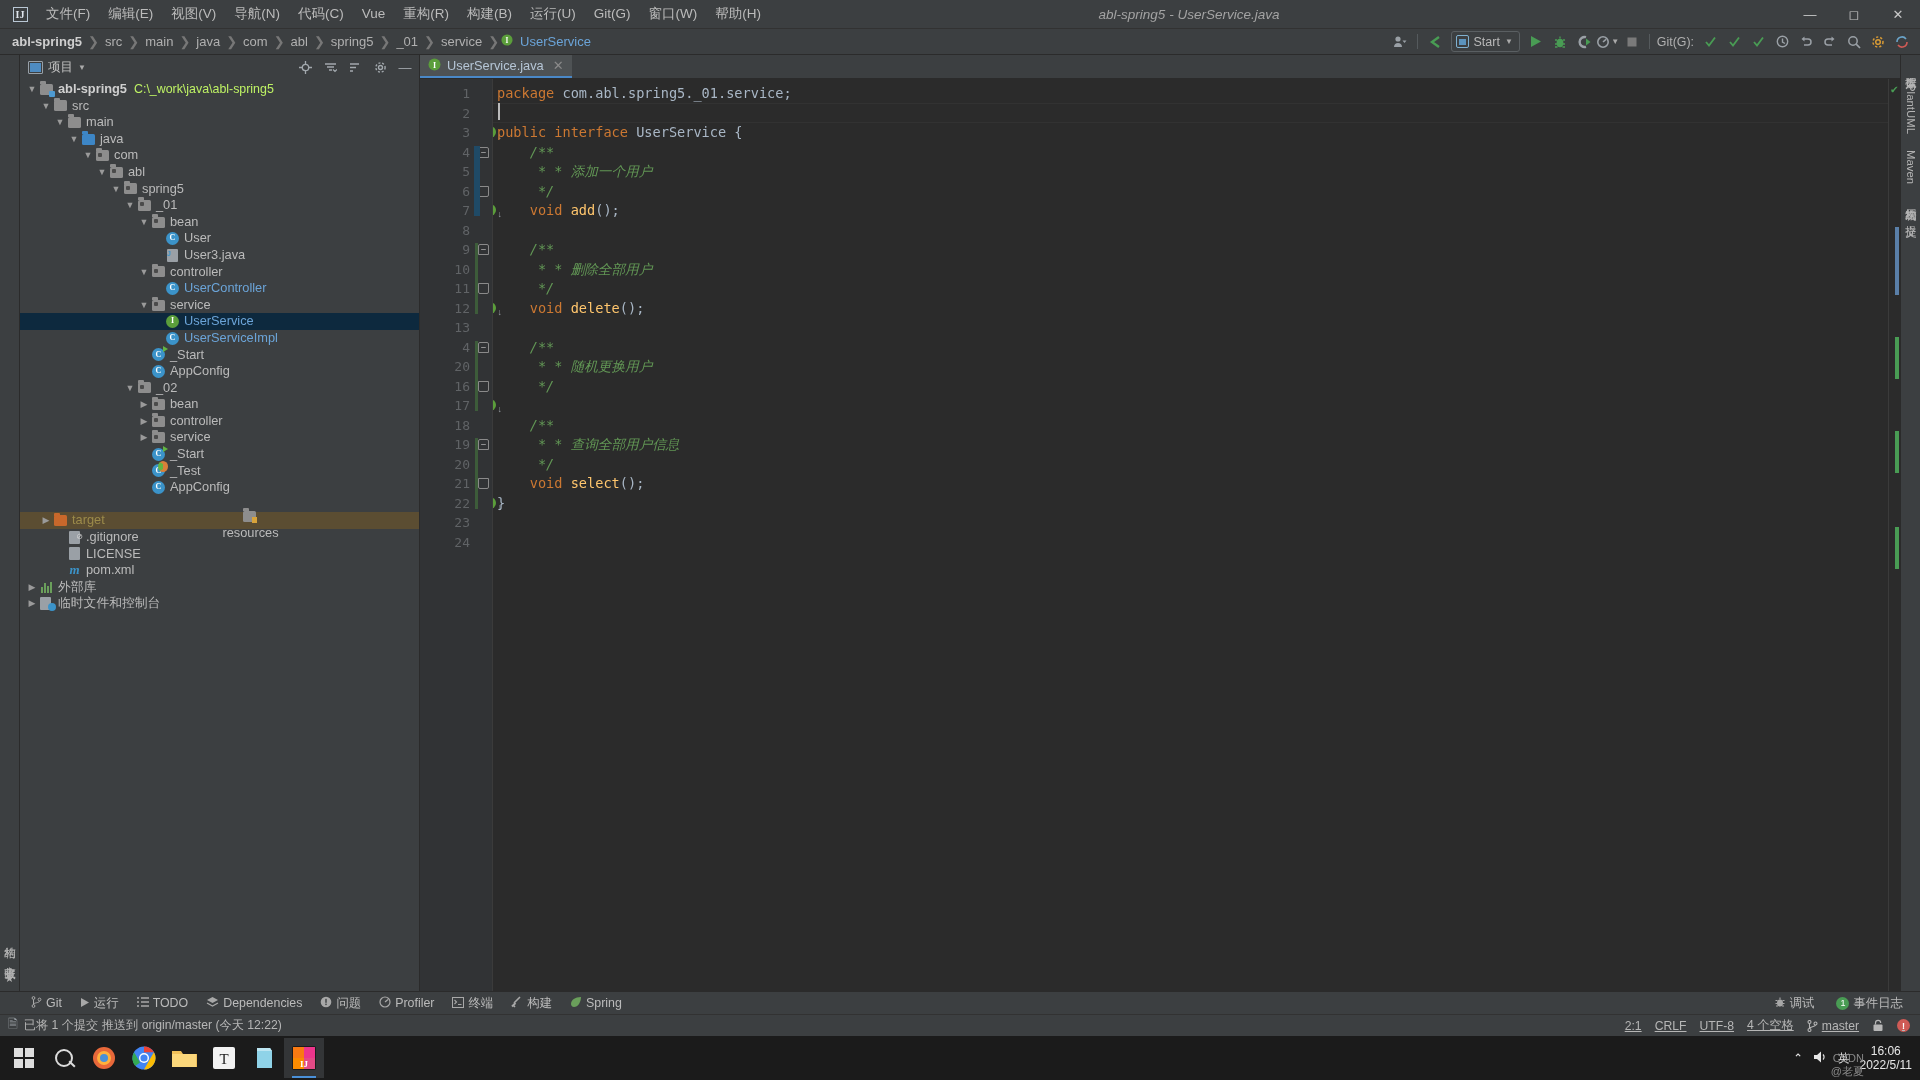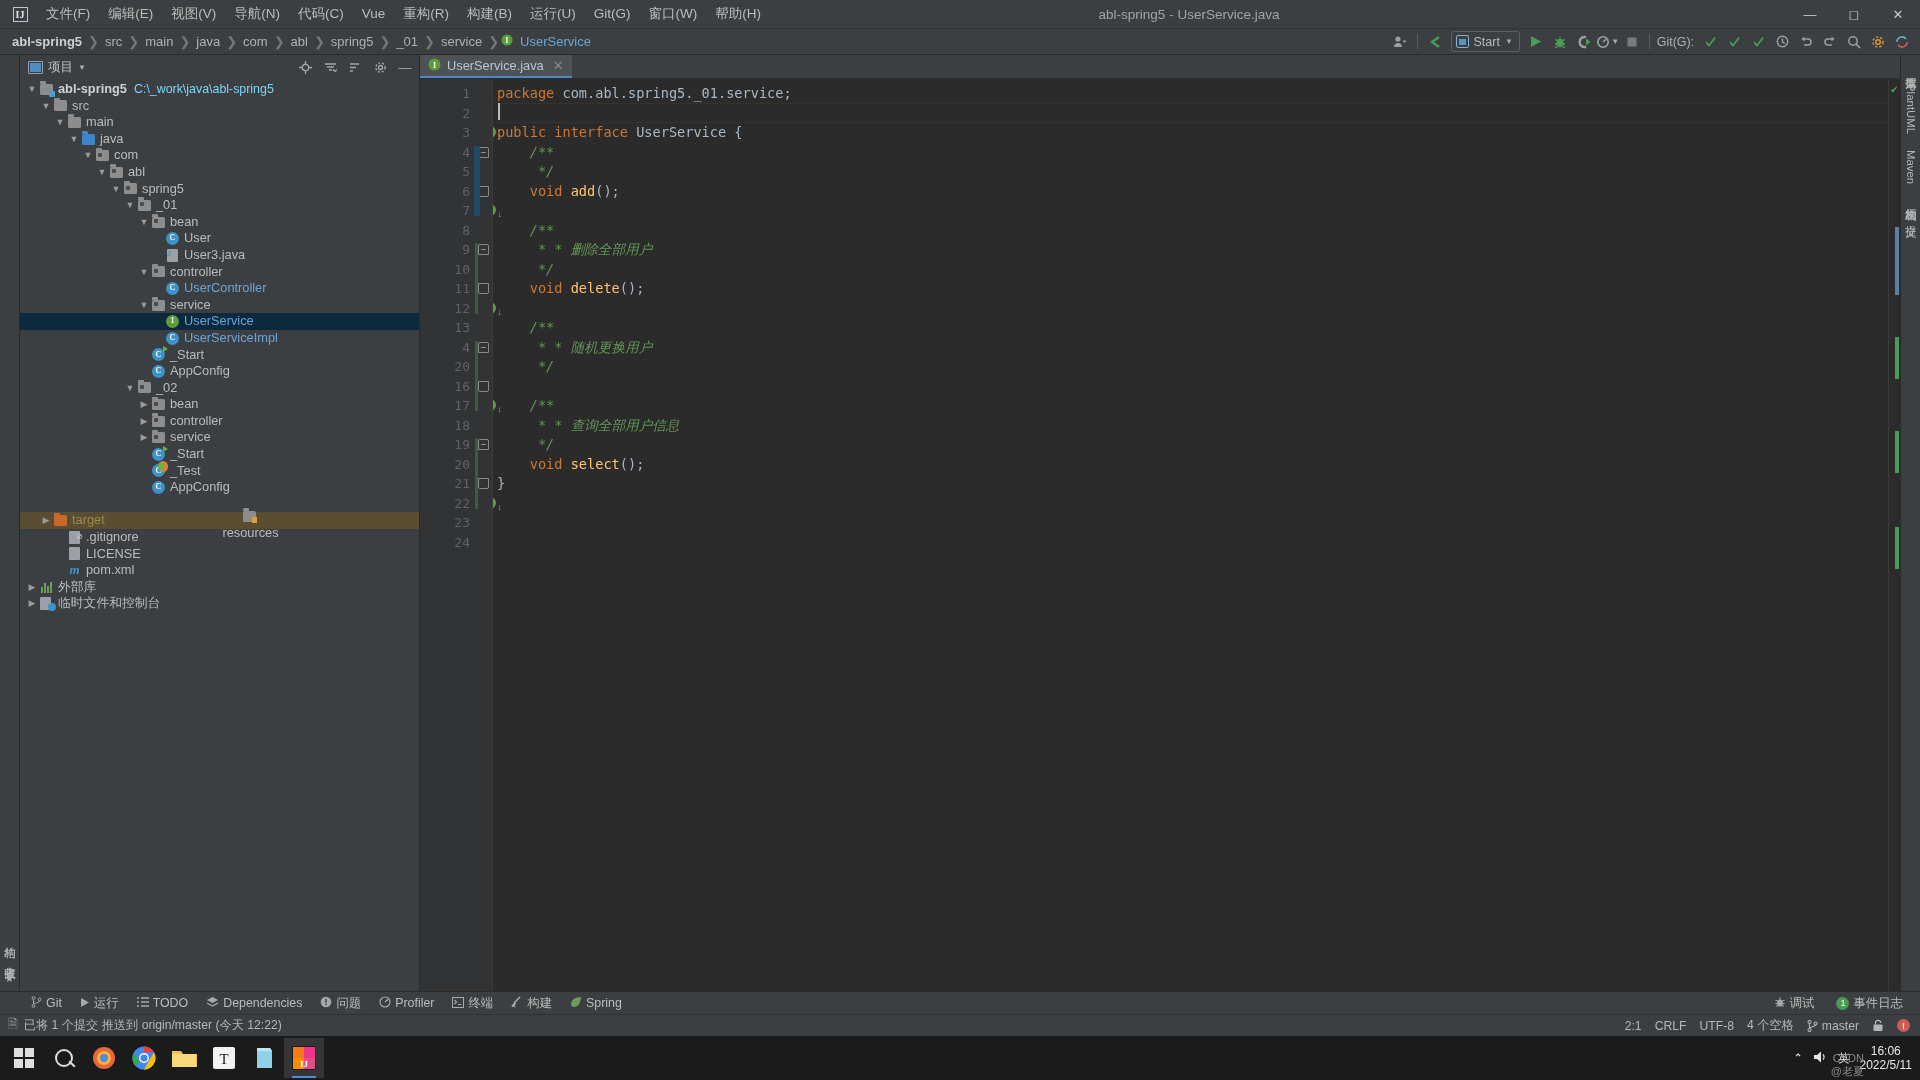--- a/index.html
+++ b/index.html
@@ -37,20 +37,21 @@
     font-family: "Liberation Serif", serif;
   }
   .menu { display: flex; align-items: center; height: 100%; }
   .menu-item {
     padding: 2px 9px; height: 22px; line-height: 18px;
     color: #bbbbbb; font-size: 13.5px; white-space: nowrap;
   }
   .win-title {
     flex: 1; text-align: center; color: #a3a3a3; font-size: 13.5px;
     padding-right: 180px;
+    font-style: italic;
   }
   .win-ctrl { display: flex; align-items: center; height: 100%; }
   .win-btn {
     width: 44px; height: 28px; display: flex; align-items: center; justify-content: center;
     color: #c8c8c8; font-size: 13px;
   }
 
   
   .navbar {
     height: 26px; flex: 0 0 26px;
@@ -113,21 +114,21 @@
   }
   .row.sel { background: #0d293e; }
   .row.targetrow { background: #5b4d32; }
   .arrow {
     width: 12px; text-align: center; color: #9a9a9a; font-size: 9px; flex: 0 0 12px;
   }
   .arrow.none { visibility: hidden; }
   .ico { width: 17px; flex: 0 0 17px; display: flex; align-items: center; justify-content: center; margin-right: 3px; }
   .lbl { font-size: 12.8px; }
   .lbl.bold { font-weight: bold; color: #d0d0d0; }
-  .path-hint { color: #7dd3fc; font-size: 12.4px; margin-left: 7px; }
+  .path-hint { color: #bef264; font-size: 12.4px; margin-left: 7px; }
   .lbl.blue { color: #6ba4d8; }
   .lbl.orange { color: #9c8b4a; }
 
   
   .fo { width: 13px; height: 11px; background: #8d8d8d; border-radius: 1.5px 1.5px 1.5px 1.5px; position: relative; }
   .fo:before { content:""; position:absolute; top:-2.5px; left:0; width:6px; height:3px; background:#8d8d8d; border-radius:1px 1px 0 0; }
   .fo.blue { background: #3d86c6; } .fo.blue:before { background:#3d86c6; }
   .fo.orange { background: #c9682b; } .fo.orange:before { background:#c9682b; }
   .fo.pkg:after { content:""; position:absolute; left:2px; top:2.5px; width:4px; height:4px; background:#4b4b4b; border-radius:1px;}
   .fo.res:after { content:""; position:absolute; right:-1px; bottom:-1px; width:5px; height:6px; background:#d8a33a;}
@@ -230,21 +231,21 @@
   .badge-num {
     width: 13px; height: 13px; border-radius: 50%; background: #499c54; color: #fff;
     font-size: 9px; display: flex; align-items: center; justify-content: center;
   }
 
   
   .statusbar {
     height: 22px; flex: 0 0 22px; background: #3c3f41; display: flex; align-items: center;
     font-size: 12.2px; color: #b6b6b6; padding-left: 8px; border-top: 1px solid #323232;
   }
-  .statusbar .right { margin-left: auto; display: flex; align-items: center; gap: 13px; padding-right: 10px; }
+  .statusbar .right { margin-left: auto; display: flex; align-items: center; gap: 13px; padding-right: 10px; text-decoration: underline; }
   .st-i { display: flex; align-items: center; gap: 4px; }
   .err-dot { width: 13px; height: 13px; border-radius: 50%; background: #cf5b56; color:#fff; font-size:9px;
     display:flex; align-items:center; justify-content:center; font-weight:bold;}
 
   
   .taskbar {
     height: 44px; flex: 0 0 44px; background: #1b1b1b; display: flex; align-items: center;
     padding-left: 4px; position: relative;
   }
   .tb-item { width: 40px; height: 40px; display: flex; align-items: center; justify-content: center; position: relative; }
@@ -775,20 +776,21 @@
             <div class="foldbar" style="top: 261.5px; height: 70.5px;"></div>
             <div class="foldbar" style="top: 359px; height: 70.5px;"></div>
           </div>
         <div class="code" id="code">
           <div class="curline"></div>
           <div class="caret-bar"></div>
         <div class="cline"><span class="kw">package </span><span class="txt">com.abl.spring5._01.service;</span></div>
             <div class="cline">&nbsp;</div>
             <div class="cline"><span class="kw">public interface </span><span class="txt">UserService {</span></div>
             <div class="cline"><span class="cmt">    /**</span></div>
+            <div class="cline"><span class="cmt">     * * 添加一个用户</span></div>
             <div class="cline"><span class="cmt">     */</span></div>
             <div class="cline"><span class="kw">    void </span><span class="fn">add</span><span class="txt">();</span></div>
             <div class="cline">&nbsp;</div>
             <div class="cline"><span class="cmt">    /**</span></div>
             <div class="cline"><span class="cmt">     * * 删除全部用户</span></div>
             <div class="cline"><span class="cmt">     */</span></div>
             <div class="cline"><span class="kw">    void </span><span class="fn">delete</span><span class="txt">();</span></div>
             <div class="cline">&nbsp;</div>
             <div class="cline"><span class="cmt">    /**</span></div>
             <div class="cline"><span class="cmt">     * * 随机更换用户</span></div>

